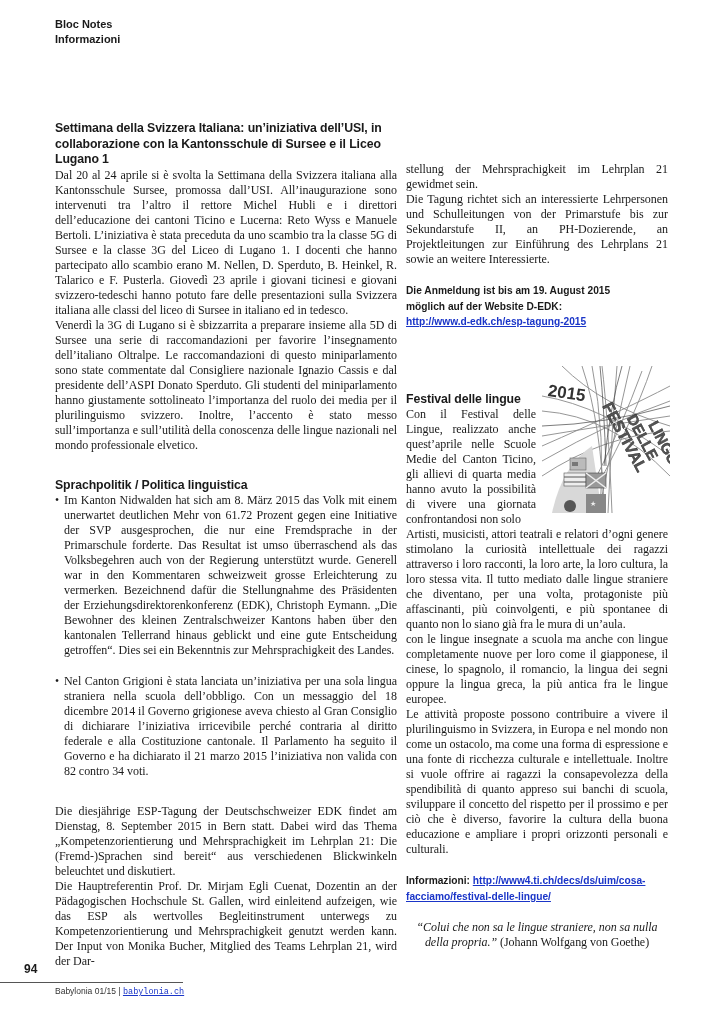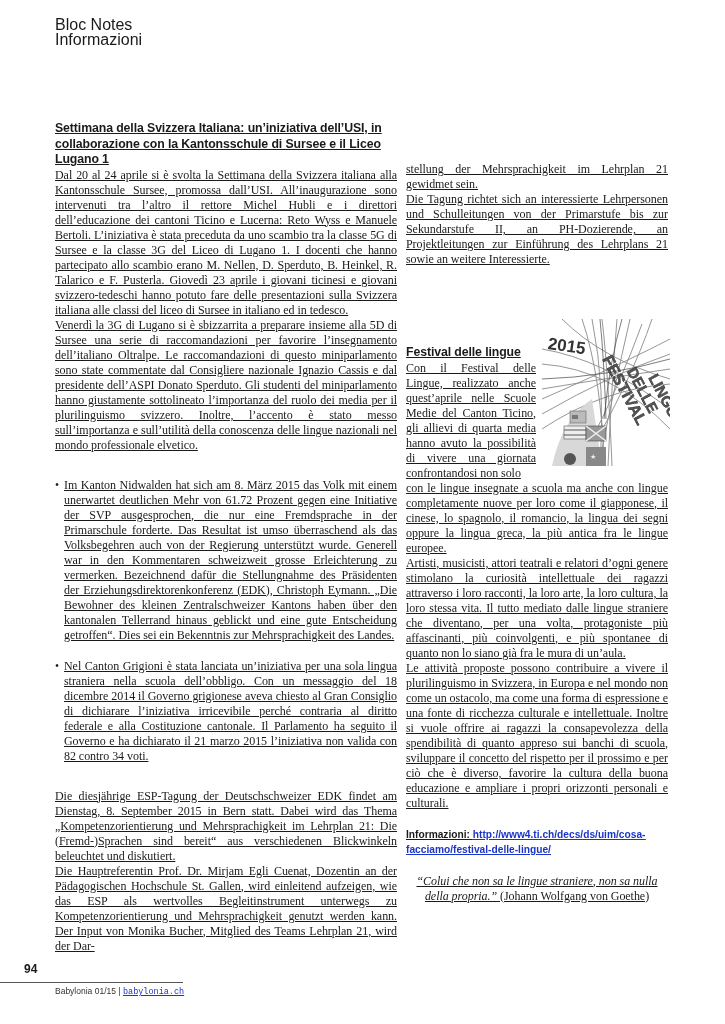--- a/index.html
+++ b/index.html
@@ -1,19 +1,19 @@
 <!DOCTYPE html>
 <html><head>
 <meta charset="utf-8">
 <style>
   html, body { margin: 0; padding: 0; background: #ffffff; }
   body { width: 725px; height: 1024px; position: relative; overflow: hidden; color: #1a1a1a; }
   .sans { font-family: "Liberation Sans", "DejaVu Sans", sans-serif; }
-  .header { position: absolute; left: 55px; top: 17px; font-size: 16px; font-weight: normal; line-height: 15px; }
-  .col { position: absolute; text-decoration: underline; }
+  .header { position: absolute; left: 55px; top: 17px; font-size: 11px; font-weight: bold; line-height: 15px; }
+  .col { position: absolute; }
   .left { left: 55px; top: 121px; width: 342px; }
   .right { left: 406px; top: 162px; width: 262px; }
   h2 { font-family: "Liberation Sans", "DejaVu Sans", sans-serif; font-size: 12.3px; font-weight: bold; line-height: 15.5px; margin: 0; letter-spacing: -0.1px; }
   p { margin: 0; font-family: "Liberation Serif", "DejaVu Serif", serif; font-size: 12px; line-height: 15px; text-align: justify; hyphens: manual; letter-spacing: -0.05px; }
   .gap { height: 16px; }
   .gap2 { height: 25px; }
   ul { list-style: none; margin: 0; padding: 0; }
   li { position: relative; padding-left: 9px; }
   li .bullet { position: absolute; left: 0; top: 0; font-family: "Liberation Serif", serif; font-size: 11.6px; line-height: 15.6px; }
   .note { font-family: "Liberation Sans", "DejaVu Sans", sans-serif; font-size: 10.2px; font-weight: bold; line-height: 15.5px; }
@@ -37,20 +37,21 @@
 </div>
 
 <div class="col left">
   <section>
     <h2>Settimana della Svizzera Italiana: un’iniziativa dell’USI, in collaborazione con la Kantonsschule di Sursee e il Liceo Lugano 1</h2>
     <p>Dal 20 al 24 aprile si è svolta la Settimana della Svizzera italiana alla Kantonsschule Sursee, promossa dall’USI. All’inaugurazione sono intervenuti tra l’altro il rettore Michel Hubli e i direttori dell’educazione dei cantoni Ticino e Lucerna: Reto Wyss e Manuele Bertoli. L’iniziativa è stata preceduta da uno scambio tra la classe 5G di Sursee e la classe 3G del Liceo di Lugano 1. I docenti che hanno partecipato allo scambio erano M. Nellen, D. Sperduto, B. Heinkel, R. Talarico e F. Pusterla. Giovedì 23 aprile i giovani ticinesi e giovani svizzero-tedeschi hanno potuto fare delle presentazioni sulla Svizzera italiana alle classi del liceo di Sursee in italiano ed in tedesco.</p>
     <p>Venerdì la 3G di Lugano si è sbizzarrita a preparare insieme alla 5D di Sursee una serie di raccomandazioni per favorire l’insegnamento dell’italiano Oltralpe. Le raccomandazioni di questo miniparlamento sono state commentate dal Consigliere nazionale Ignazio Cassis e dal presidente dell’ASPI Donato Sperduto. Gli studenti del miniparlamento hanno giustamente sottolineato l’importanza del ruolo dei media per il plurilinguismo svizzero. Inoltre, l’accento è stato messo sull’importanza e sull’utilità della conoscenza delle lingue nazionali nel mondo professionale elvetico.</p>
   </section>
   <div class="gap2"></div>
   <section>
+    <h2>Sprachpolitik / Politica linguistica</h2>
     <ul>
       <li>
         <span class="bullet">•</span>
         <p>Im Kanton Nidwalden hat sich am 8. März 2015 das Volk mit einem unerwartet deutlichen Mehr von 61.72 Prozent gegen eine Initiative der SVP ausgesprochen, die nur eine Fremdsprache in der Primarschule forderte. Das Resultat ist umso überraschend als das Volksbegehren auch von der Regierung unterstützt wurde. Generell war in den Kommentaren schweizweit grosse Erleichterung zu vermerken. Bezeichnend dafür die Stellungnahme des Präsidenten der Erziehungsdirektorenkonferenz (EDK), Christoph Eymann. „Die Bewohner des kleinen Zentralschweizer Kantons haben über den kantonalen Tellerrand hinaus geblickt und eine gute Entscheidung getroffen“. Dies sei ein Bekenntnis zur Mehrsprachigkeit des Landes.</p>
       </li>
       <li style="margin-top:16px">
         <span class="bullet">•</span>
         <p>Nel Canton Grigioni è stata lanciata un’iniziativa per una sola lingua straniera nella scuola dell’obbligo. Con un messaggio del 18 dicembre 2014 il Governo grigionese aveva chiesto al Gran Consiglio di dichiarare l’iniziativa irricevibile perché contraria al diritto federale e alla Costituzione cantonale. Il Parlamento ha seguito il Governo e ha dichiarato il 21 marzo 2015 l’iniziativa non valida con 82 contro 34 voti.</p>
       </li>
     </ul>
@@ -59,20 +60,25 @@
   <section>
     <p>Die diesjährige ESP-Tagung der Deutschschweizer EDK findet am Dienstag, 8. September 2015 in Bern statt. Dabei wird das Thema „Kompetenzorientierung und Mehrsprachigkeit im Lehrplan 21: Die (Fremd-)Sprachen sind bereit“ aus verschiedenen Blickwinkeln beleuchtet und diskutiert.</p>
     <p>Die Hauptreferentin Prof. Dr. Mirjam Egli Cuenat, Dozentin an der Pädagogischen Hochschule St. Gallen, wird einleitend aufzeigen, wie das ESP als wertvolles Begleitinstrument unterwegs zu Kompetenzorientierung und Mehrsprachigkeit genutzt werden kann. Der Input von Monika Bucher, Mitglied des Teams Lehrplan 21, wird der Dar-</p>
   </section>
 </div>
 
 <div class="col right">
   <p>stellung der Mehrsprachigkeit im Lehrplan 21 gewidmet sein.</p>
   <p>Die Tagung richtet sich an interessierte Lehrpersonen und Schulleitungen von der Primarstufe bis zur Sekundarstufe II, an PH-Dozierende, an Projektleitungen zur Einführung des Lehrplans 21 sowie an weitere Interessierte.</p>
   <div class="gap"></div>
+  <div class="note">
+    <div>Die Anmeldung ist bis am 19. August 2015</div>
+    <div>möglich auf der Website D-EDK:</div>
+    <a class="link" href="#">http://www.d-edk.ch/esp-tagung-2015</a>
+  </div>
 
   <div style="height:62px"></div>
 
   <section class="festival">
     <div class="fest-img">
       <svg width="128" height="147" viewBox="0 0 128 147">
         <rect x="0" y="0" width="128" height="147" fill="#ffffff"></rect>
         <g fill="none" stroke="#8a8a8a" stroke-width="0.9">
           <path d="M40 0 Q60 60 62 147"></path>
           <path d="M50 0 Q64 70 58 147"></path>
@@ -111,22 +117,22 @@
           <text x="0" y="0" font-size="16" stroke="#222" stroke-width="0.4">FESTIVAL</text>
           <text x="22" y="-16" font-size="15" stroke="#222" stroke-width="0.4">DELLE</text>
           <text x="38" y="-32" font-size="15" stroke="#222" stroke-width="0.4">LINGUE</text>
         </g>
       </svg>
     </div>
     <h2>Festival delle lingue</h2>
     <div class="fest-text">
       <p>Con il Festival delle Lingue, realizzato anche quest’aprile nelle Scuole Medie del Canton Ticino, gli allievi di quarta media hanno avuto la possibilità di vivere una giornata confrontandosi non solo</p>
     </div>
+    <p>Artisti, musicisti, attori teatrali e relatori d’ogni genere stimolano la curiosità intellettuale dei ragazzi attraverso i loro racconti, la loro arte, la loro cultura, la loro stessa vita. Il tutto mediato dalle lingue straniere che diventano, per una volta, protagoniste più affascinanti, più coinvolgenti, e più spontanee di quanto non lo siano già fra le mura di un’aula.</p>
     <p>con le lingue insegnate a scuola ma anche con lingue completamente nuove per loro come il giapponese, il cinese, lo spagnolo, il romancio, la lingua dei segni oppure la lingua greca, la più antica fra le lingue europee.</p>
-    <p>Artisti, musicisti, attori teatrali e relatori d’ogni genere stimolano la curiosità intellettuale dei ragazzi attraverso i loro racconti, la loro arte, la loro cultura, la loro stessa vita. Il tutto mediato dalle lingue straniere che diventano, per una volta, protagoniste più affascinanti, più coinvolgenti, e più spontanee di quanto non lo siano già fra le mura di un’aula.</p>
     <p>Le attività proposte possono contribuire a vivere il plurilinguismo in Svizzera, in Europa e nel mondo non come un ostacolo, ma come una forma di espressione e una fonte di ricchezza culturale e intellettuale. Inoltre si vuole offrire ai ragazzi la consapevolezza della spendibilità di quanto appreso sui banchi di scuola, sviluppare il concetto del rispetto per il prossimo e per ciò che è diverso, favorire la cultura della buona educazione e ampliare i propri orizzonti personali e culturali.</p>
     <div class="gap"></div>
     <div class="note">
       <span>Informazioni:</span>
       <a class="link" href="#">http://www4.ti.ch/decs/ds/uim/cosa-facciamo/festival-delle-lingue/</a>
     </div>
     <div class="gap"></div>
     <p style="text-align:center">
       <span class="quote">“Colui che non sa le lingue straniere, non sa nulla della propria.”</span>
       <span>(Johann Wolfgang von Goethe)</span>

